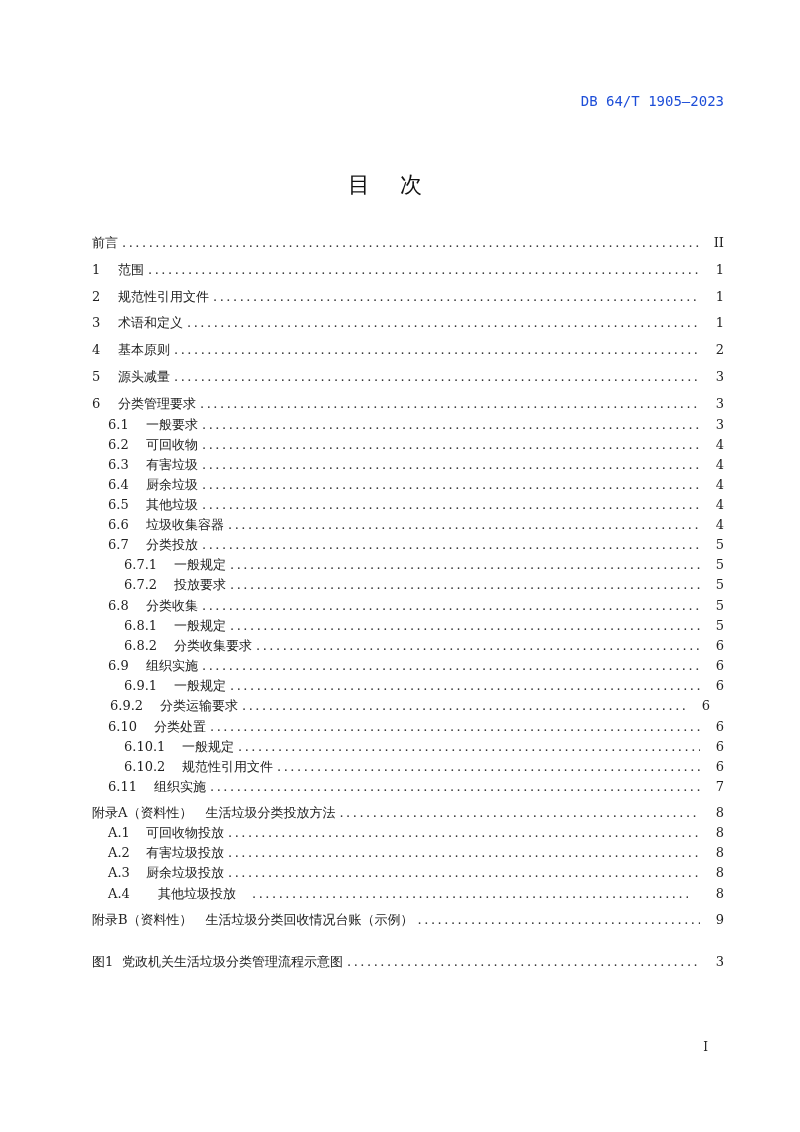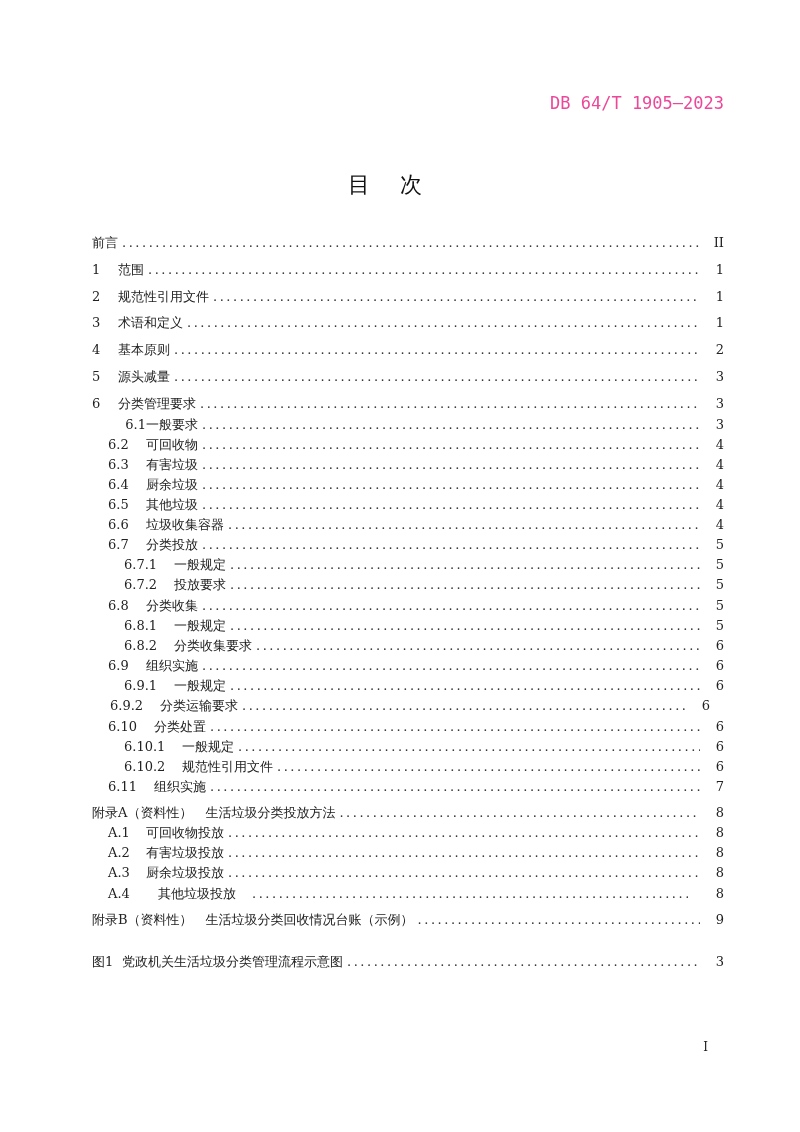--- a/index.html
+++ b/index.html
@@ -1,18 +1,18 @@
 <!DOCTYPE html>
 <html><head>
 <meta charset="utf-8">
 <style>
   html, body { margin:0; padding:0; background:#ffffff; }
   body { width:800px; height:1132px; position:relative; overflow:hidden;
          font-family:"DejaVu Serif","Liberation Serif",serif; color:#222; }
-  .std-code { position:absolute; top:93px; right:76px; font-family:"DejaVu Sans Mono","Liberation Mono",monospace; font-size:17px; color:#ec4899; }
+  .std-code { position:absolute; top:93px; right:76px; font-family:"DejaVu Sans Mono","Liberation Mono",monospace; font-size:14px; color:#1d4ed8; }
   .title { position:absolute; top:170px; left:0; width:800px; text-align:center; font-size:22px; letter-spacing:30px; font-weight:normal; color:#111; }
   .toc { position:absolute; left:0; top:0; width:800px; }
   .row { position:absolute; left:0; display:flex; align-items:baseline; font-size:13px; height:18px; line-height:18px; }
   .row .num { display:inline-block; }
   .row .lbl { white-space:nowrap; }
   .row .dots { flex:1; overflow:hidden; white-space:nowrap; color:#333; letter-spacing:3.2px; margin:0 4px 0 4px; }
   .row .dots::before { content:". . . . . . . . . . . . . . . . . . . . . . . . . . . . . . . . . . . . . . . . . . . . . . . . . . . . . . . . . . . . . . . . . . . . . . . . . . . . . . . . . . . . . . . . . . . . . . . . . . . . . . . . . . . . . . . . . . . . . . . . . . . . . . . . . ."; letter-spacing:0; word-spacing:-1.6px; }
   .row .pg { width:20px; text-align:right; }
   .page-num { position:absolute; top:1040px; right:92px; font-size:12px; color:#222; }
 </style>
@@ -58,21 +58,21 @@
       <span class="dots"></span>
       <span class="pg">3</span>
     </div>
     <div class="row" style="top: 395px; left: 92px; width: 632px;">
       <span class="num" style="width: 26px;">6</span>
       <span class="lbl">分类管理要求</span>
       <span class="dots"></span>
       <span class="pg">3</span>
     </div>
     <div class="row" style="top: 416px; left: 108px; width: 616px;">
-      <span class="num" style="width: 38px; text-align: right;">6.1</span>
+      <span class="num" style="width: 38px;">6.1</span>
       <span class="lbl">一般要求</span>
       <span class="dots"></span>
       <span class="pg">3</span>
     </div>
     <div class="row" style="top: 436px; left: 108px; width: 616px;">
       <span class="num" style="width: 38px;">6.2</span>
       <span class="lbl">可回收物</span>
       <span class="dots"></span>
       <span class="pg">4</span>
     </div>

